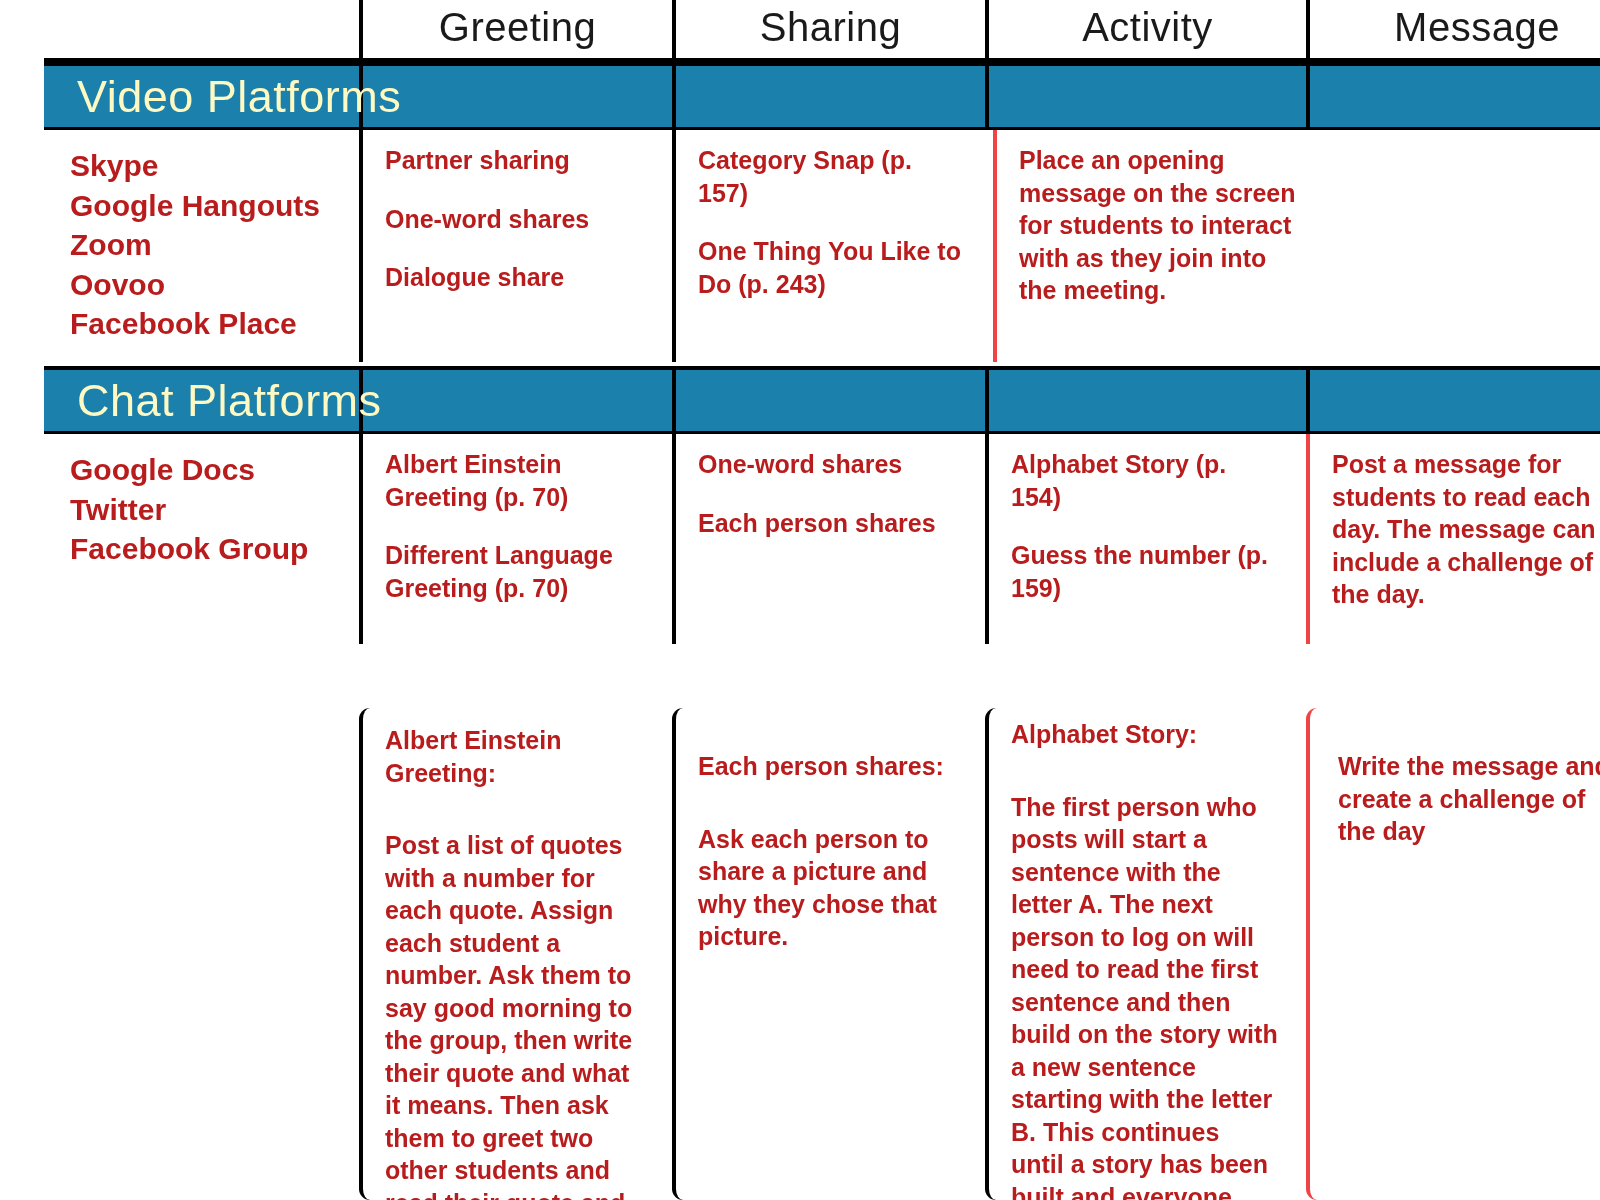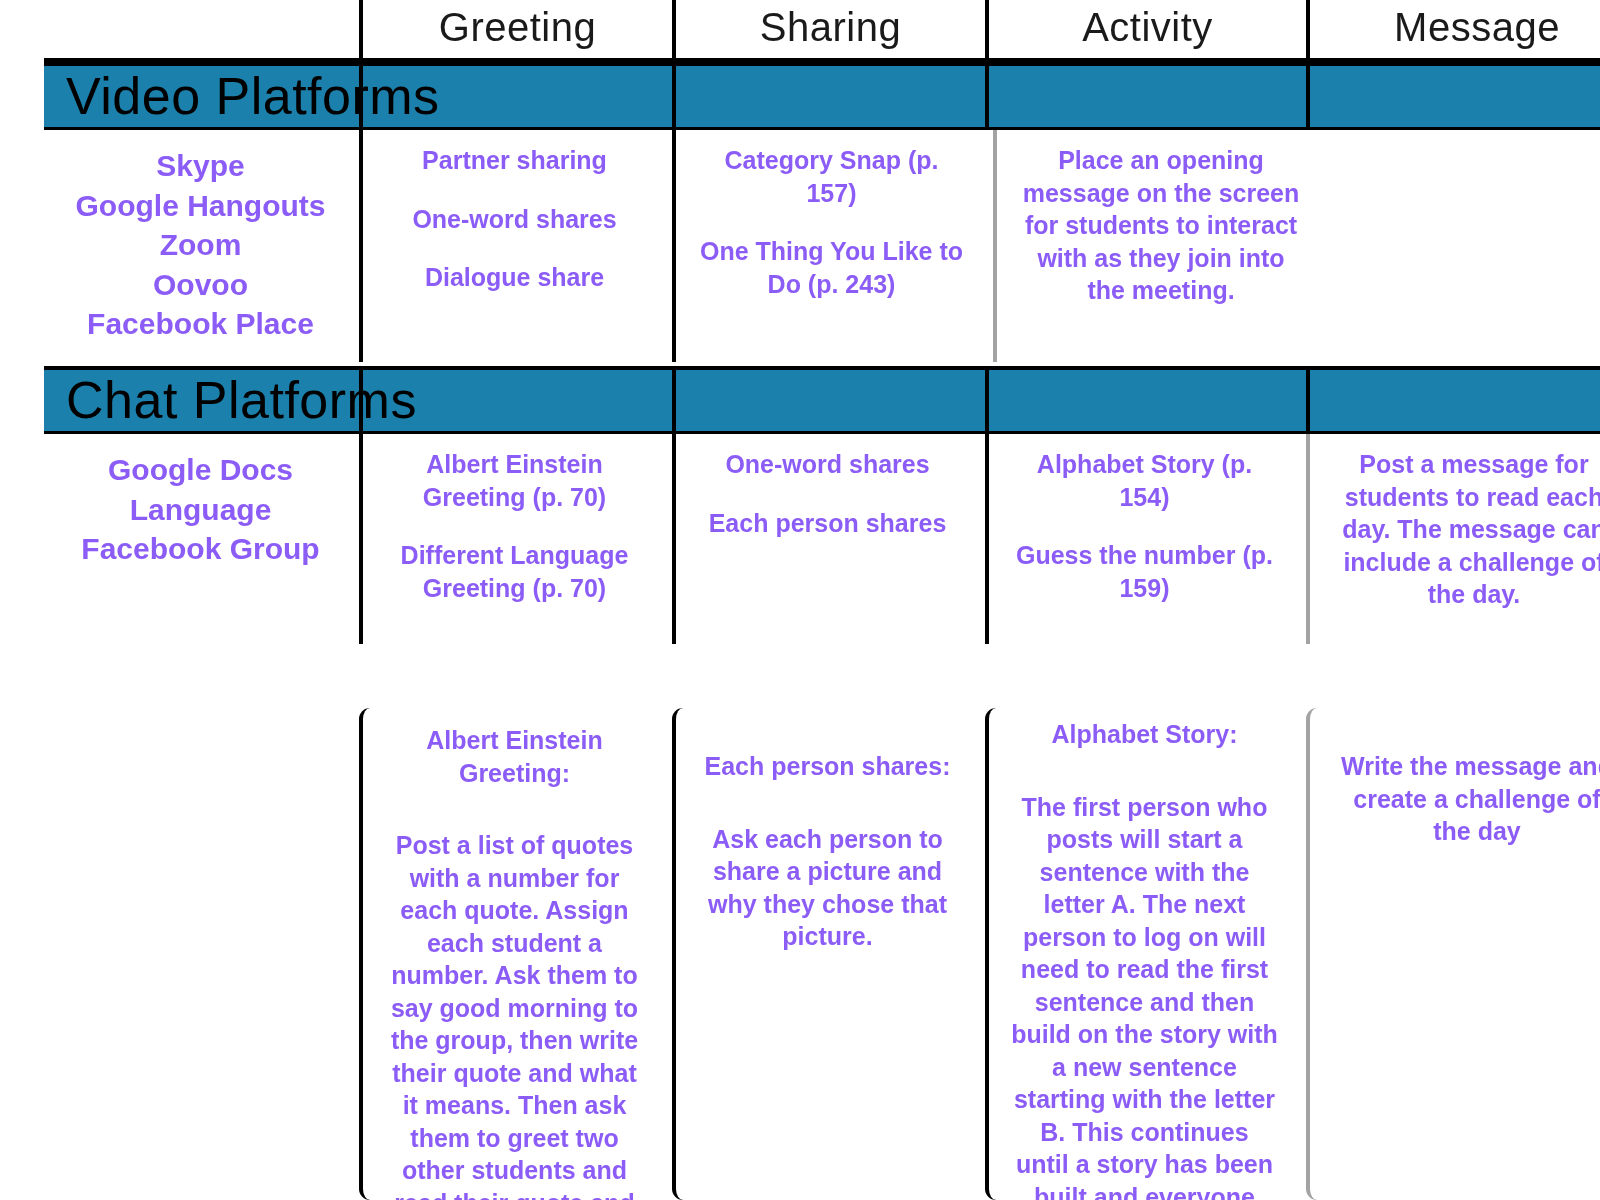--- a/index.html
+++ b/index.html
@@ -55,27 +55,27 @@
   .band {
     position: absolute;
     left: 0;
     width: 1600px;
     background: #1b80ab;
     border-top: 4px solid #000000;
     border-bottom: 3px solid #000000;
   }
   .band-label {
     position: absolute;
-    left: 22px;
+    left: 33px;
     top: 50%;
     transform: translateY(-52%);
     font-weight: 300;
-    font-size: 52px;
+    font-size: 45px;
     letter-spacing: 0.5px;
-    color: #000000;
+    color: #fef9c3;
     line-height: 1;
     white-space: nowrap;
   }
 
   
   .band-div {
     position: absolute;
     top: -4px;
     bottom: -3px;
     width: 4px;
@@ -89,29 +89,28 @@
     width: 1600px;
     display: flex;
   }
   .cell {
     position: relative;
     height: 100%;
     padding: 14px 28px 0 22px;
     font-weight: bold;
     font-size: 25px;
     line-height: 1.30;
-    color: #8b5cf6;
+    color: #b91c1c;
     overflow: hidden;
-    text-align: center;
   }
   .cell.c0 { width: 315px; padding-left: 26px; padding-top: 16px; }
   .cell.c1 { width: 313px; border-left: 4px solid #000000; }
   .cell.c2 { width: 313px; border-left: 4px solid #000000; }
   .cell.c3 { width: 321px; border-left: 4px solid #000000; }
-  .cell.c4 { width: 338px; border-left: 4px solid #a3a3a3; }
+  .cell.c4 { width: 338px; border-left: 4px solid #ef4444; }
 
   .platform-list { font-size: 30px; line-height: 1.32; }
   .para { margin: 0 0 0 0; }
   .para + .para { margin-top: 26px; }
 
   .lead { margin: 0; }
   .body-text { margin: 40px 0 0 0; }
   .ideas-cell { padding-top: 16px; border-radius: 11px; }
 </style>
 </head>
@@ -164,21 +163,21 @@
     <div class="band-div" style="left:628px;"></div>
     <div class="band-div" style="left:941px;"></div>
     <div class="band-div" style="left:1262px;"></div>
     <div class="band-label">Chat Platforms</div>
   </div>
 
   <div class="row" style="top:434px;height:210px;">
     <div class="cell c0">
       <div class="platform-list">
         <div>Google Docs</div>
-        <div>Language</div>
+        <div>Twitter</div>
         <div>Facebook Group</div>
       </div>
     </div>
     <div class="cell c1">
       <p class="para">Albert Einstein Greeting (p. 70)</p>
       <p class="para">Different Language Greeting (p. 70)</p>
     </div>
     <div class="cell c2">
       <p class="para">One-word shares</p>
       <p class="para">Each person shares</p>

